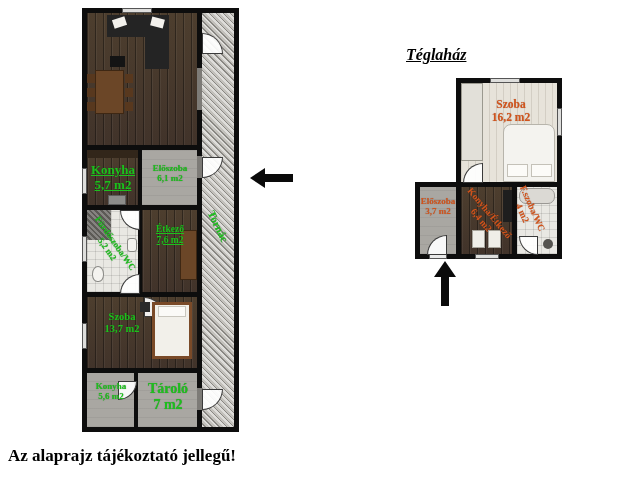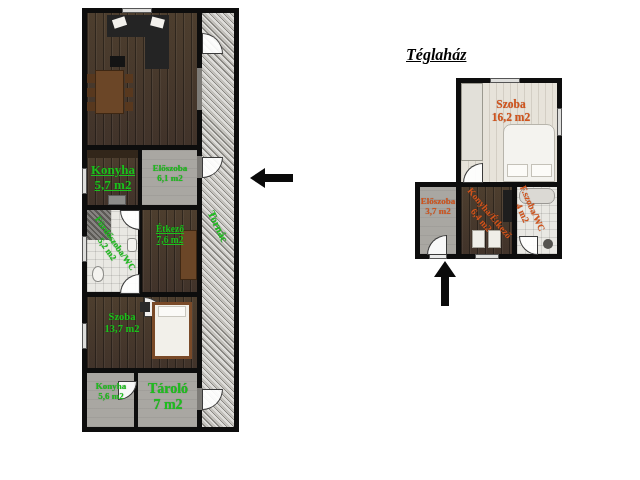--- a/index.html
+++ b/index.html
@@ -182,13 +182,14 @@
       <span>F.szoba/WC</span>
         <span>4 m2</span>
     </div>
   </div>
 
   <div class="abs" style="left:433px;top:261px;width:24px;height:46px;">
     <div class="abs tri-up" style="left:1px;top:0;"></div>
     <div class="abs" style="left:8px;top:15px;width:8px;height:30px;background:#0a0a0a;"></div>
   </div>
 
+  <div class="abs footer" style="left:8px;top:446px;">Az alaprajz tájékoztató jellegű!</div>
 </div>
 
 </body></html>

